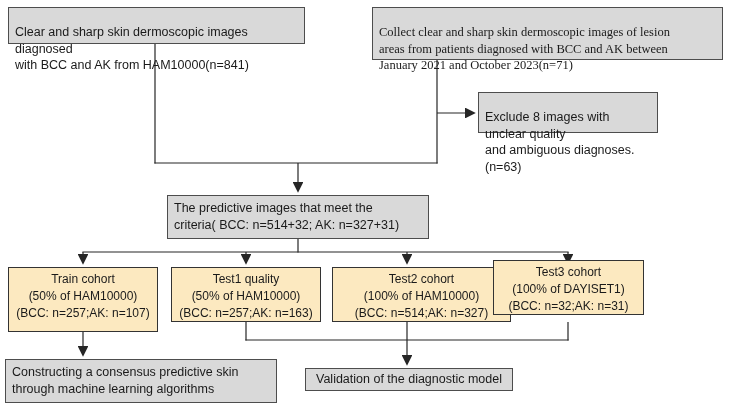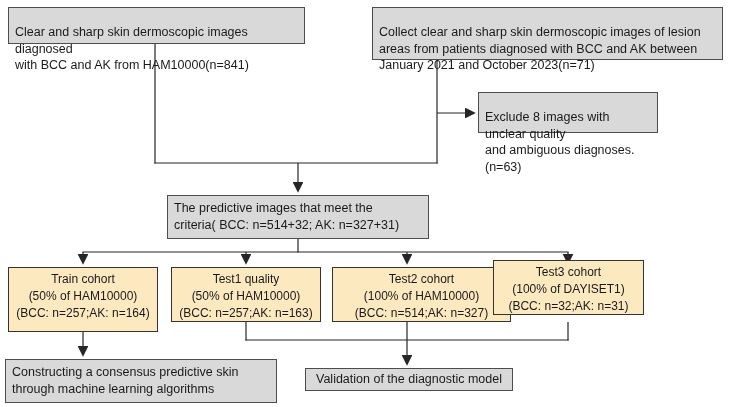--- a/index.html
+++ b/index.html
@@ -65,40 +65,40 @@
       <line x1="245.4" y1="340" x2="568.6" y2="340"></line>
       <line x1="407" y1="322" x2="407" y2="364" marker-end="url(#arrow)"></line>
     </g>
   </svg>
 
   <div class="node" style="left:8px; top:7px; width:297px; height:37px;">
     <div>Clear and sharp skin dermoscopic images diagnosed</div>
     <div>with BCC and AK from HAM10000(n=841)</div>
   </div>
 
-  <div class="node" style="left:372px; top:7px; width:351px; height:53px;">
+  <div class="node" style="left:372px; top:7px; width:351px; height:53px;font-family:Liberation Serif, serif;">
     <div>Collect clear and sharp skin dermoscopic images of lesion</div>
     <div>areas from patients diagnosed with BCC and AK between</div>
     <div>January 2021 and October 2023(n=71)</div>
   </div>
 
   <div class="node" style="left:478px; top:92px; width:180px; height:41px;">
     <div>Exclude 8 images with unclear quality</div>
     <div>and ambiguous diagnoses.(n=63)</div>
   </div>
 
   <div class="node" style="left:167px; top:195px; width:262px; height:44px; padding-top:4px;">
     <div>The predictive images that meet the</div>
     <div>criteria( BCC: n=514+32; AK: n=327+31)</div>
   </div>
 
   <div class="node tan" style="left:8px; top:267px; width:150px; height:65px;">
     <div>Train cohort</div>
     <div>(50% of HAM10000)</div>
-    <div>(BCC: n=257;AK: n=164)</div>
+    <div>(BCC: n=257;AK: n=107)</div>
   </div>
 
   <div class="node tan" style="left:171px; top:267px; width:150px; height:55px;">
     <div>Test1 quality</div>
     <div>(50% of HAM10000)</div>
     <div>(BCC: n=257;AK: n=163)</div>
   </div>
 
   <div class="node tan" style="left:332px; top:267px; width:179px; height:55px;">
     <div>Test2 cohort</div>

